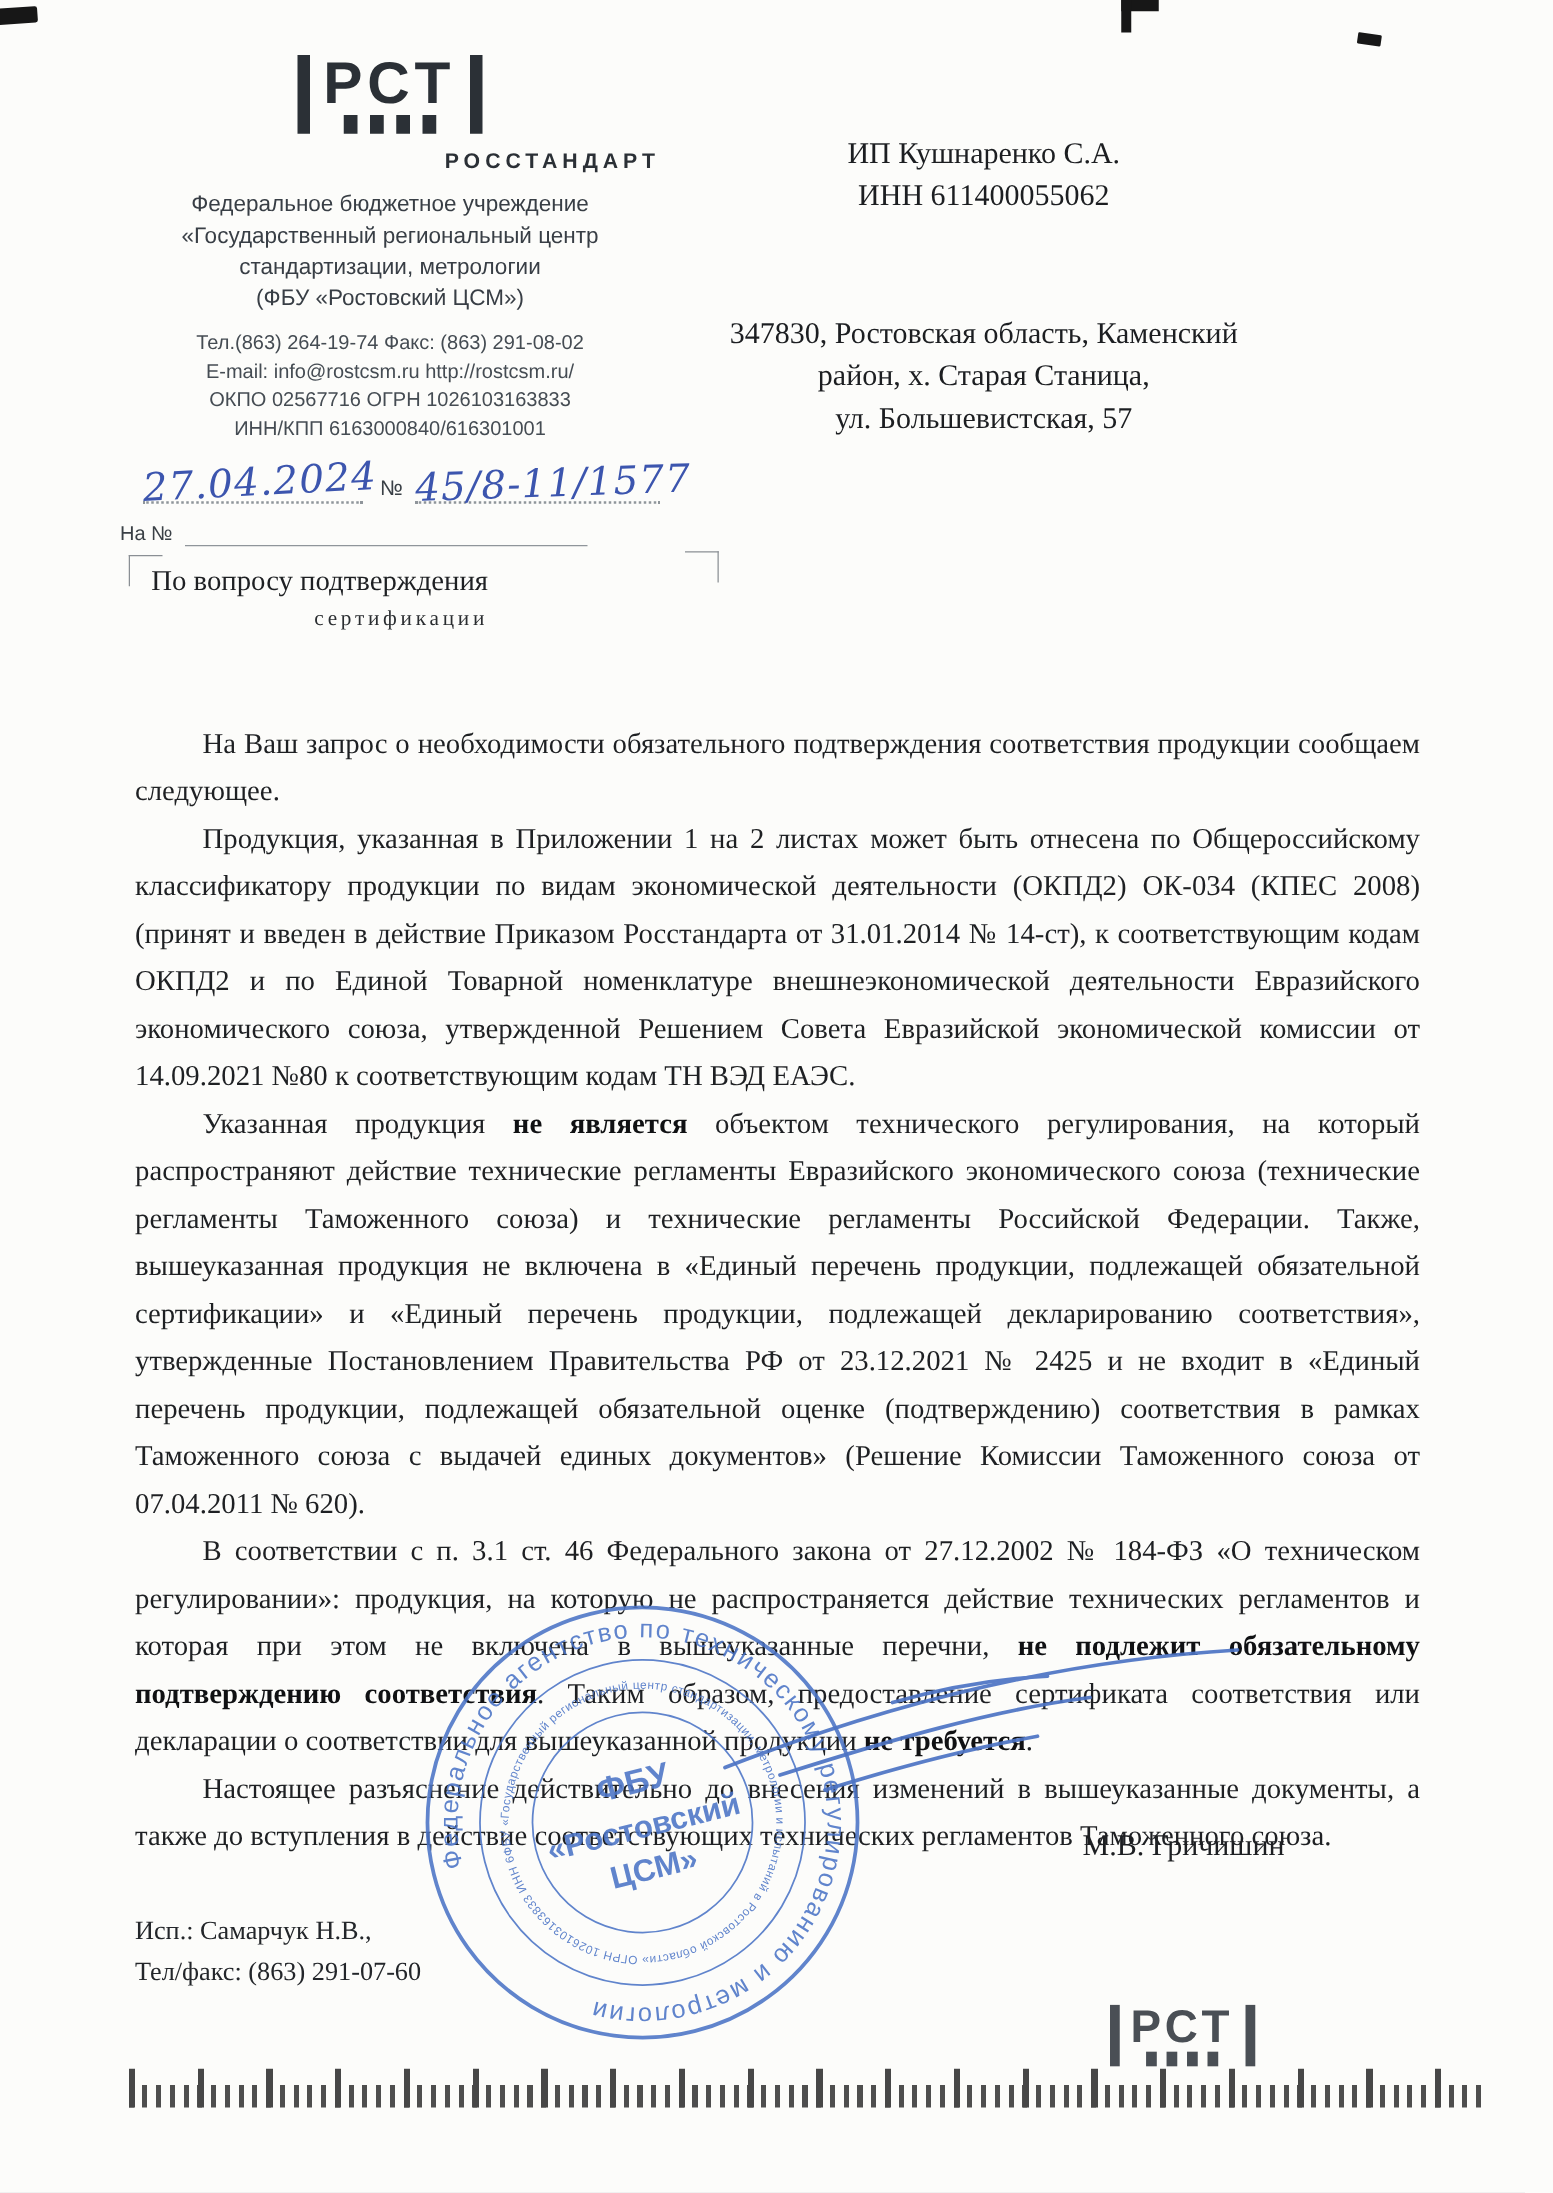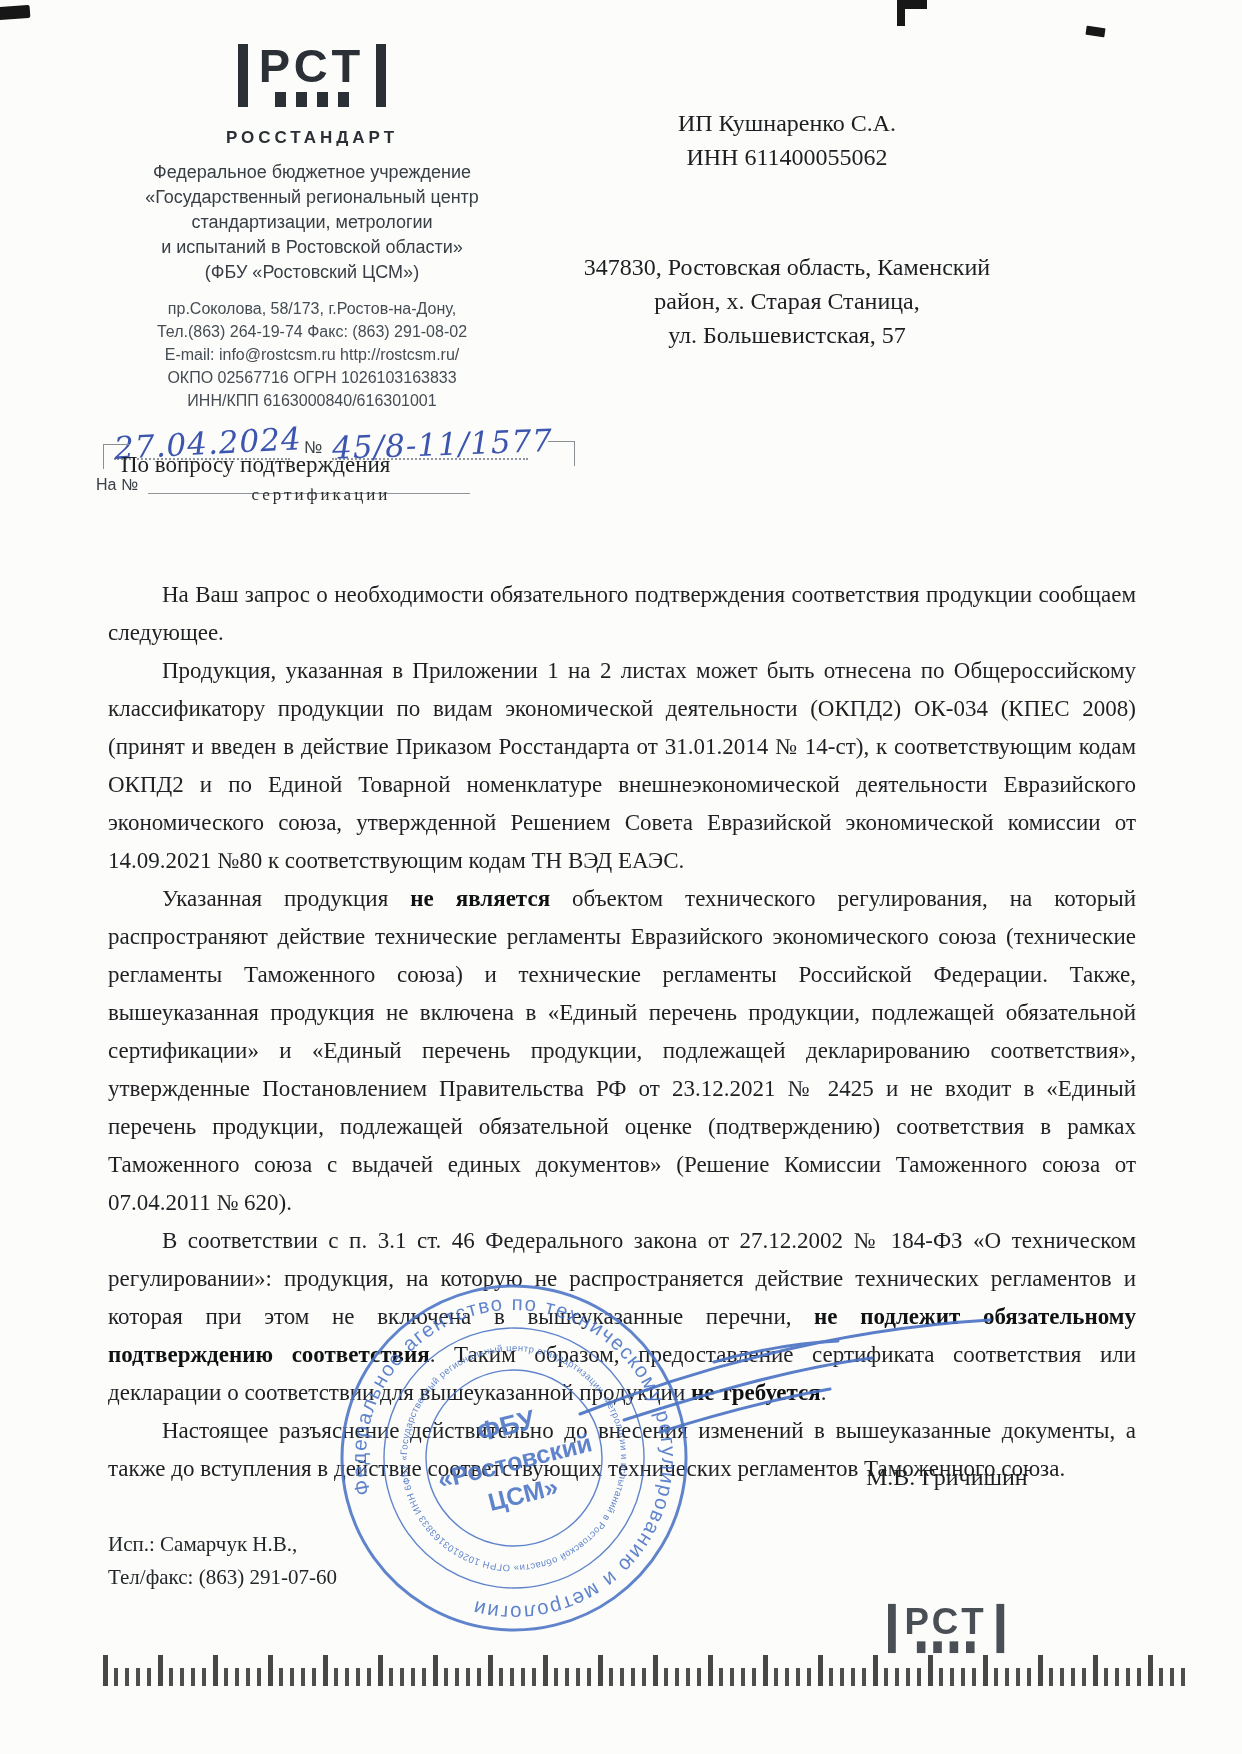--- a/index.html
+++ b/index.html
@@ -18,21 +18,21 @@
   
   .lh{position:absolute;left:96px;top:44px;width:432px;text-align:center;
       font-family:"Liberation Sans", sans-serif;color:#31373d;}
   .rst-logo{display:inline-flex;align-items:stretch;}
   .rst-bar{width:10px;background:#2b3036;}
   .rst-mid{display:flex;flex-direction:column;align-items:center;margin:0 11px;}
   .rst-letters{font-weight:bold;font-size:47px;line-height:0.92;letter-spacing:5px;color:#2b3036;
                font-family:"Liberation Sans", sans-serif;}
   .rst-dots{display:flex;gap:10px;margin-top:5px;}
   .rst-dot{width:11px;height:15px;background:#2b3036;}
-  .agency{margin-top:17px;font-weight:bold;font-size:17px;letter-spacing:4px;color:#2b3036;}
+  .agency{margin-top:7px;font-weight:bold;font-size:17px;letter-spacing:4px;color:#2b3036;text-align:right;}
   .orgname{margin-top:12px;font-size:18px;line-height:25px;color:#383e45;}
   .contacts{margin-top:12px;font-size:16px;line-height:23px;color:#454c53;}
   
   .date-row{margin-top:10px;display:flex;align-items:flex-end;justify-content:flex-start;text-align:left;}
   .hand-slot{display:inline-block;border-bottom:2px dotted #8f959a;position:relative;}
   .slot-date{width:176px;margin-left:18px;}
   .slot-num{width:196px;}
   .handwritten{
     font-family:"DejaVu Serif", serif;font-style:italic;color:#3c55ae;
     display:inline-block;white-space:nowrap;
@@ -100,25 +100,23 @@
             <div class="rst-dot"></div>
         </div>
       </div>
       <div class="rst-bar"></div>
     </div>
     <div class="agency">РОССТАНДАРТ</div>
     <div class="orgname">
       <div>Федеральное бюджетное учреждение</div>
       <div>«Государственный региональный центр</div>
       <div>стандартизации, метрологии</div>
-      <div>и испытаний в Ростовской области»</div>
       <div>(ФБУ «Ростовский ЦСМ»)</div>
     </div>
     <div class="contacts">
-      <div>пр.Соколова, 58/173, г.Ростов-на-Дону,</div>
       <div>Тел.(863) 264-19-74  Факс: (863) 291-08-02</div>
       <div>E-mail: info@rostcsm.ru   http://rostcsm.ru/</div>
       <div>ОКПО 02567716   ОГРН 1026103163833</div>
       <div>ИНН/КПП  6163000840/616301001</div>
     </div>
     <div class="date-row">
       <span class="hand-slot slot-date"><span class="handwritten hw-date">27.04.2024</span></span>
       <span class="no-label">№</span>
       <span class="hand-slot slot-num"><span class="handwritten hw-num">45/8-11/1577</span></span>
     </div>

